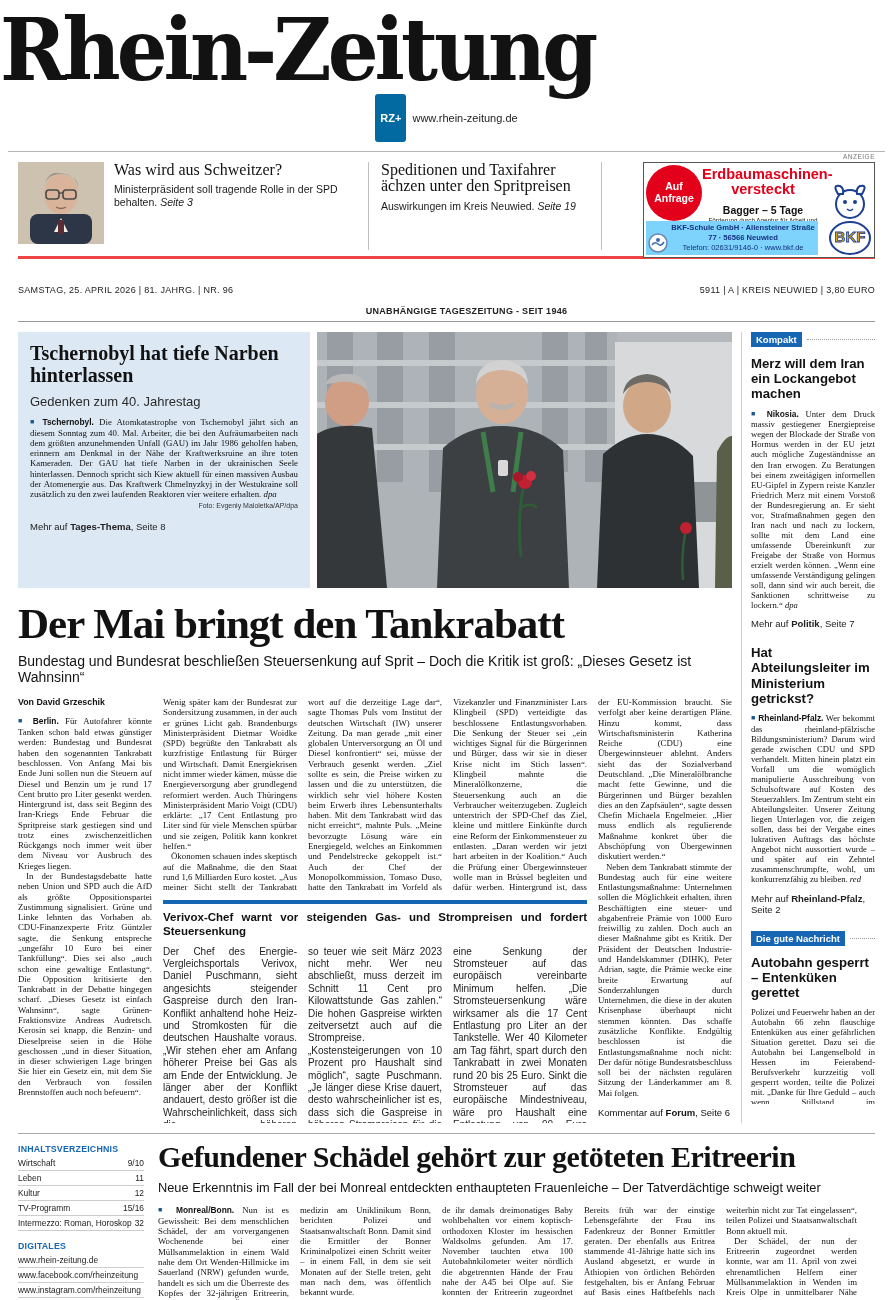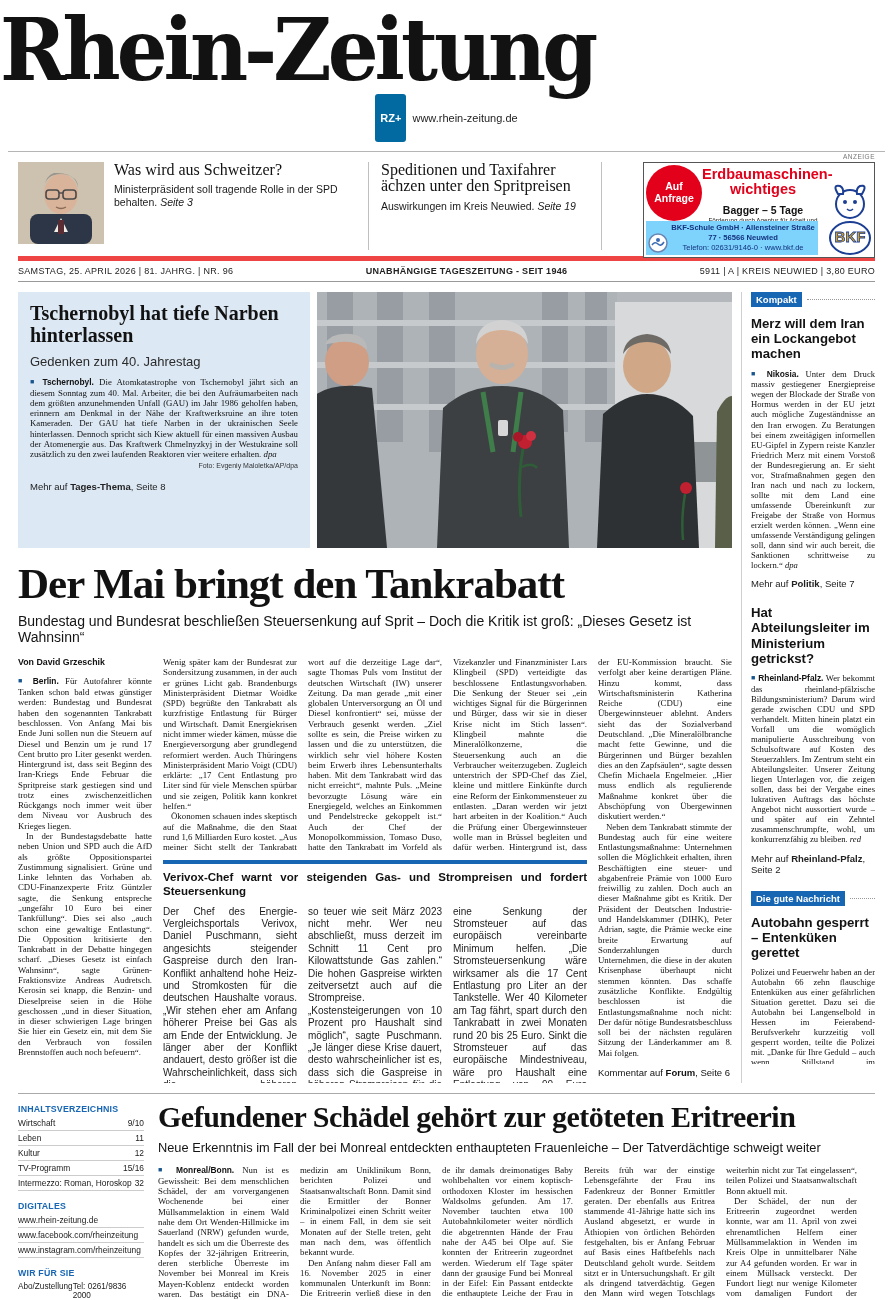--- a/index.html
+++ b/index.html
@@ -42,24 +42,24 @@
   .ad-title { color:#e3001b; font-weight:bold; font-size:14.5px; line-height:1.0; }
   .ad-sub { font-weight:bold; font-size:10.5px; margin-top:8px; }
   .ad-fund { font-size:6.3px; color:#222; margin-top:1px; }
   .ad-cert { position:absolute; left:3px; bottom:26px; font-size:6.3px; color:#333; }
   .ad-yellow { position:absolute; left:2px; right:56px; bottom:2px; background:#7dd3fc;
     text-align:center; font-size:7.6px; line-height:1.3; padding:2px 2px 2px 24px; color:#13317e; }
   .ad-yellow .b { font-weight:bold; }
   .ad-seal { position:absolute; left:4px; bottom:4px; width:20px; height:20px; z-index:2; }
   .ad-mascot { position:absolute; right:1px; bottom:1px; width:47px; height:74px; z-index:2; }
   
-  .dateline { margin:0 18px; border-top:5px solid #ef4444; border-bottom:1px solid #999;
+  .dateline { margin:0 18px; border-top:3px solid #ef4444; border-bottom:1px solid #999;
     display:flex; justify-content:space-between; align-items:center; padding:5px 0;
     font-family:"Liberation Sans", sans-serif; font-size:9px; letter-spacing:.3px; color:#222; }
-  .dateline .c { font-weight:bold; }
+  .dateline .c { font-weight:bold;margin-top:42px; }
   
   .mainzone { display:flex; margin:10px 18px 0; gap:9px; }
   .main-left { width:714px; flex:0 0 auto; }
   .rail-rule { width:1px; background:#cfcfcf; }
   .rail { flex:1; font-family:"Liberation Serif", serif; max-height:772px; overflow:hidden; }
   
   .lead-row { display:flex; gap:7px; height:256px; }
   .cherno { width:292px; background:#dce8f4; padding:10px 12px 8px; overflow:hidden; }
   .cherno h2 { font-family:"Liberation Serif", serif; font-weight:bold; font-size:20px; line-height:1.12; }
   .cherno .kicker { font-family:"Liberation Sans", sans-serif; font-size:13px; color:#2b2b2b; margin:7px 0 8px; }
@@ -167,21 +167,21 @@
       <div class="vdiv"></div>
 
       <div class="ad-box">
         <div class="ad-badge">
           <span>Auf</span>
           <span>Anfrage</span>
         </div>
         <div class="ad-main">
           <div class="ad-title">
             <div>Erdbaumaschinen-</div>
-            <div>wichtiges</div>
+            <div>versteckt</div>
           </div>
           <div class="ad-sub">Bagger – 5 Tage</div>
           <div class="ad-fund">Förderung durch Agentur für Arbeit und Jobcenter möglich.</div>
         </div>
         <div class="ad-cert">Zertifiziert:</div>
         <div class="ad-yellow">
           <div class="b">BKF-Schule GmbH · Allensteiner Straße 77 · 56566 Neuwied</div>
           <div>Telefon: 02631/9146-0 · www.bkf.de</div>
         </div>
         <svg class="ad-seal" viewBox="0 0 20 20">

